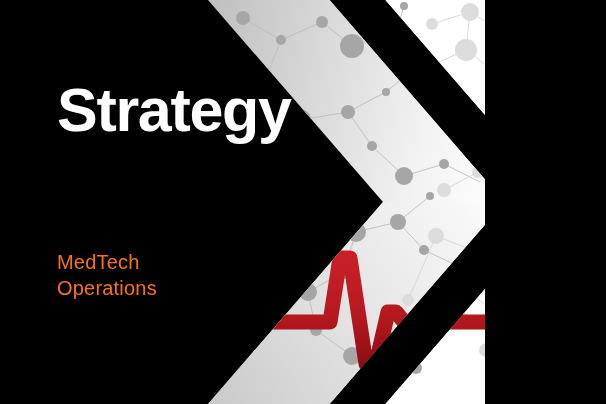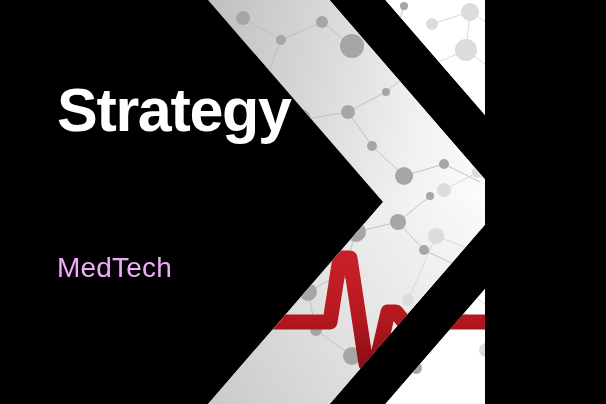--- a/index.html
+++ b/index.html
@@ -27,22 +27,22 @@
     font-family:"Liberation Sans", sans-serif;
     white-space:nowrap;
   }
   #subtitle-block{
     position:absolute;
     left:57px;
     top:250px;
     width:260px;
   }
   .subtitle-line{
-    color:#f0abfc;
-    font-size:28px;
+    color:#f97316;
+    font-size:20px;
     line-height:1.28;
     font-weight:normal;
     letter-spacing:0.2px;
     font-family:"Liberation Sans", sans-serif;
     white-space:nowrap;
   }
 </style>
 </head>
 <body>
 
@@ -227,16 +227,17 @@
       <rect x="0" y="0" width="30" height="404" fill="#000000"></rect>
     </g>
   </svg>
 
   <div class="text-layer">
     <div id="title-block">
       <div class="title-line">Strategy</div>
     </div>
     <div id="subtitle-block">
       <div class="subtitle-line">MedTech</div>
+      <div class="subtitle-line">Operations</div>
     </div>
   </div>
 
 </div>
 
 </body></html>

